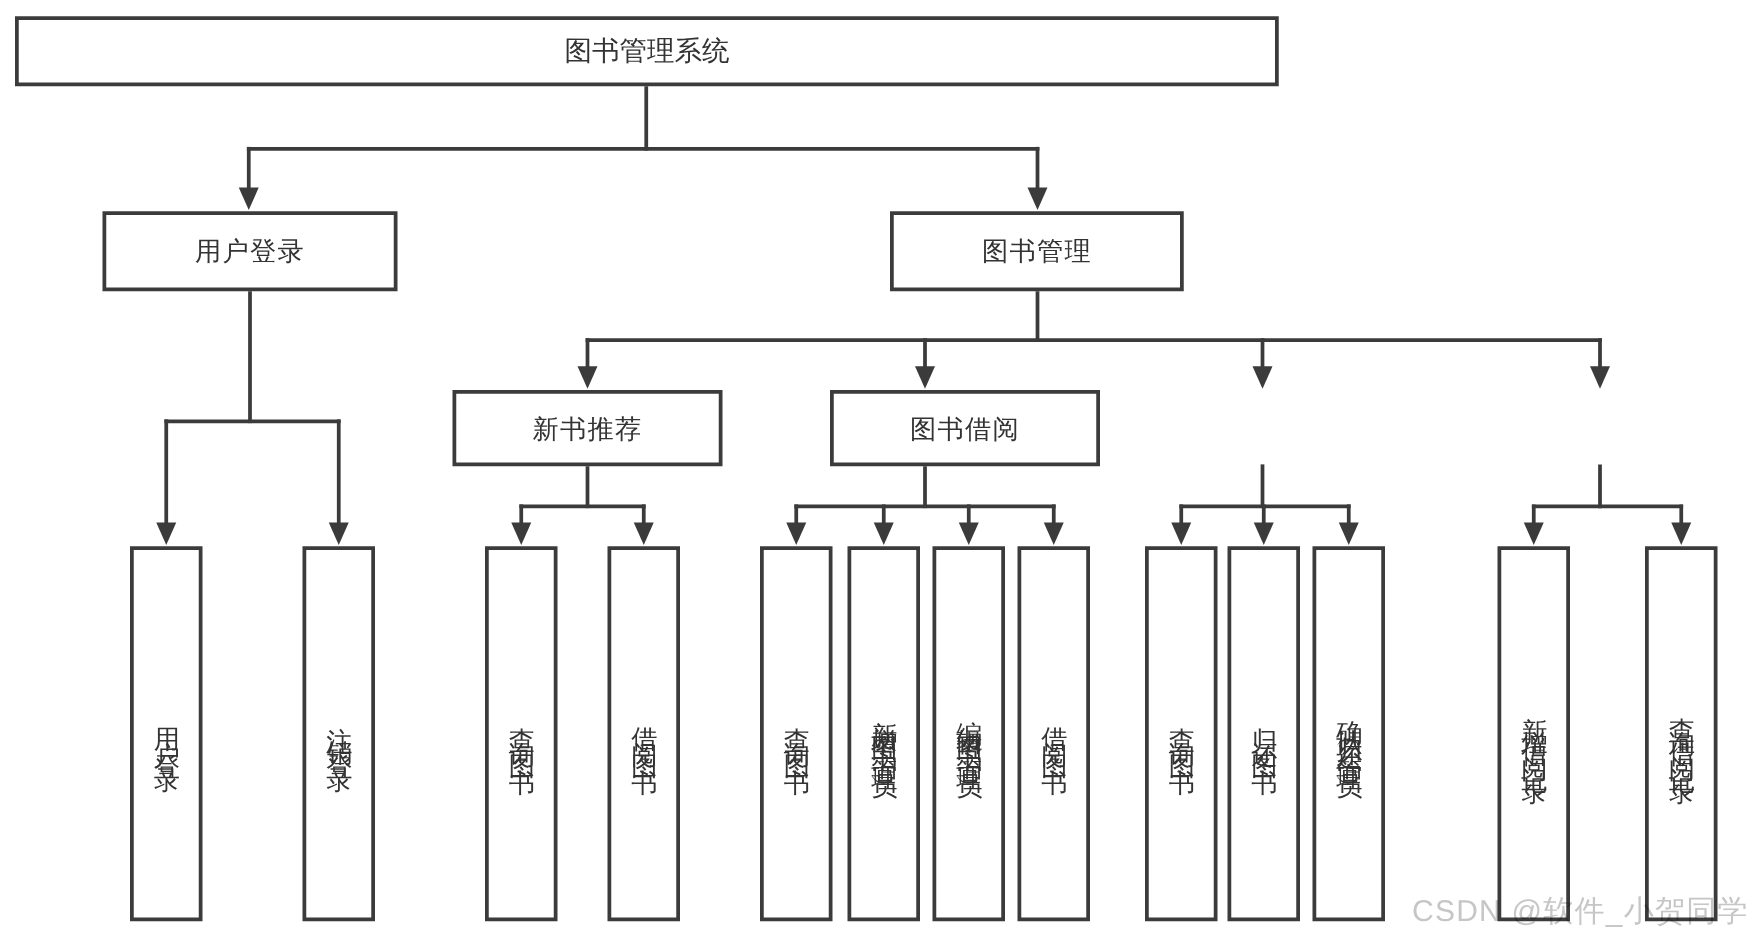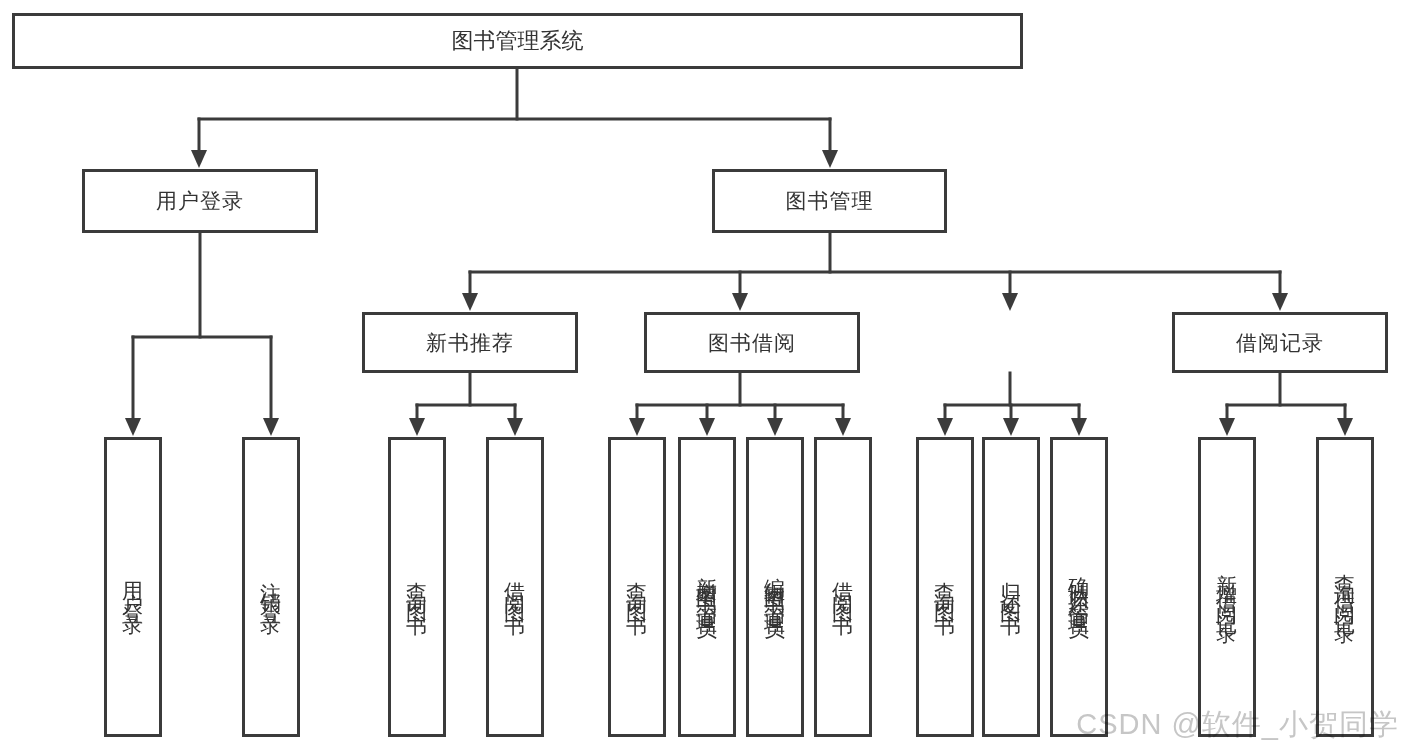--- a/index.html
+++ b/index.html
@@ -36,21 +36,21 @@
     line-height: 1;
     white-space: nowrap;
   }
   .ls-wide span { letter-spacing: 11px; }   
   .ls-mid  span { letter-spacing: 10px; }   
   .ls-tight span { letter-spacing: 6px; }   
   .watermark {
     position: absolute;
     right: 6px;
     bottom: 2px;
-    font-size: 29px;
+    font-size: 24px;
     color: #c6c6c6;
     letter-spacing: 1px;
     z-index: 3;
     mix-blend-mode: multiply;
     white-space: nowrap;
   }
 </style>
 </head>
 <body>
 
@@ -130,25 +130,22 @@
   <div class="node hlabel" style="left:82px; top:169px; width:236px; height:64px;">
     <span>用户登录</span>
   </div>
   <div class="node hlabel" style="left:362px; top:312px; width:216px; height:61px;">
     <span>新书推荐</span>
   </div>
 
   <div class="node hlabel" style="left:712px; top:169px; width:235px; height:64px;">
     <span>图书管理</span>
   </div>
-  <div class="node hlabel" style="left:644px; top:312px; width:216px; height:61px;">
+  <div class="node hlabel" style="left:664px; top:312px; width:216px; height:61px;">
     <span>图书借阅</span>
-  </div>
-  <div class="node hlabel" style="left:1172px; top:312px; width:216px; height:61px;">
-    <span>借阅记录</span>
   </div>
 
   <div class="node vnode ls-wide" style="left:104px; top:437px; width:58px; height:300px;">
     <span>用户登录</span>
   </div>
   <div class="node vnode ls-wide" style="left:242px; top:437px; width:58px; height:300px;">
     <span>注销登录</span>
   </div>
 
   <div class="node vnode ls-wide" style="left:388px; top:437px; width:58px; height:300px;">

